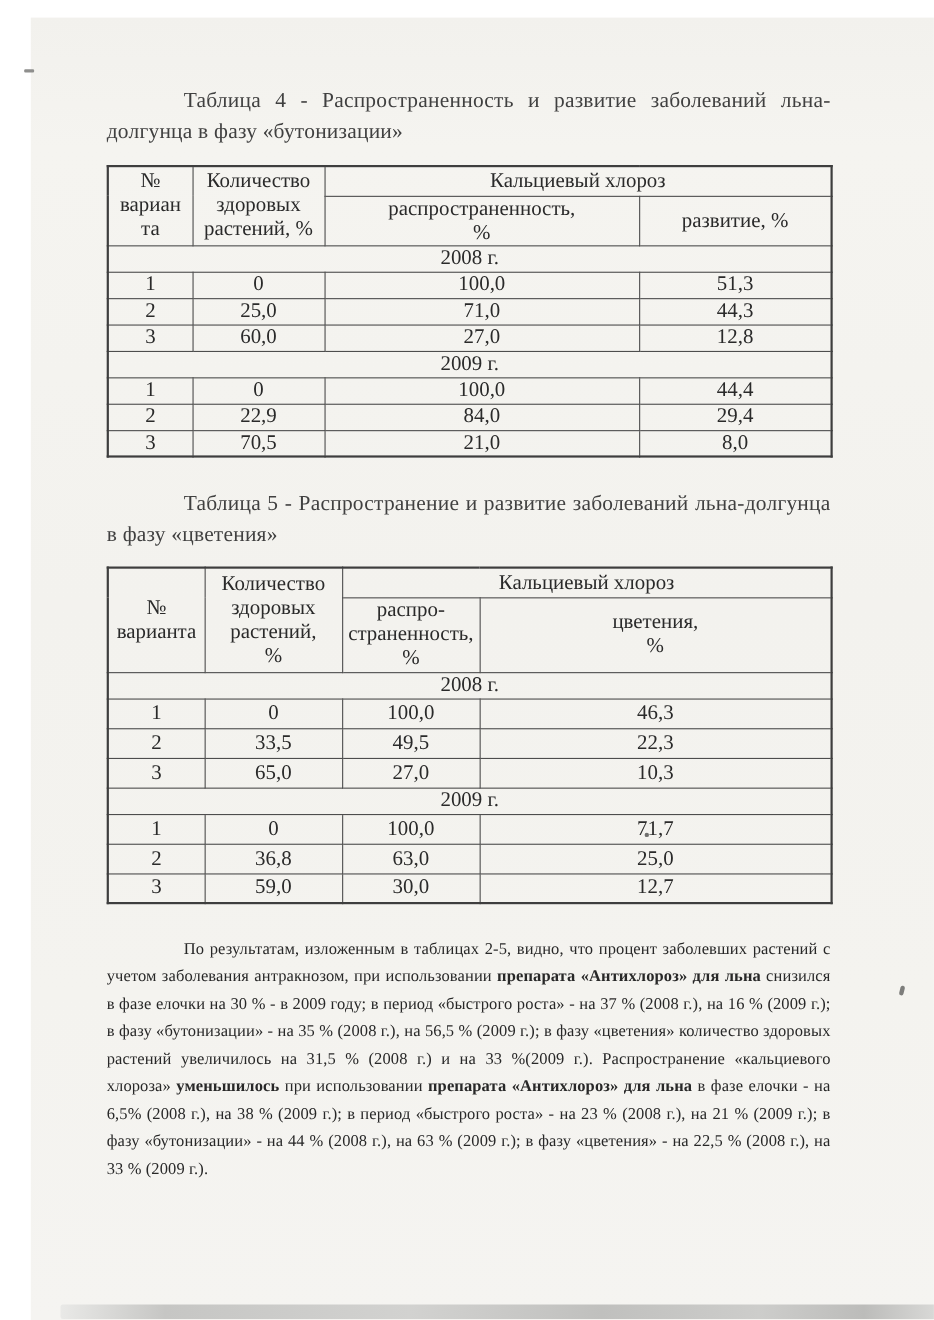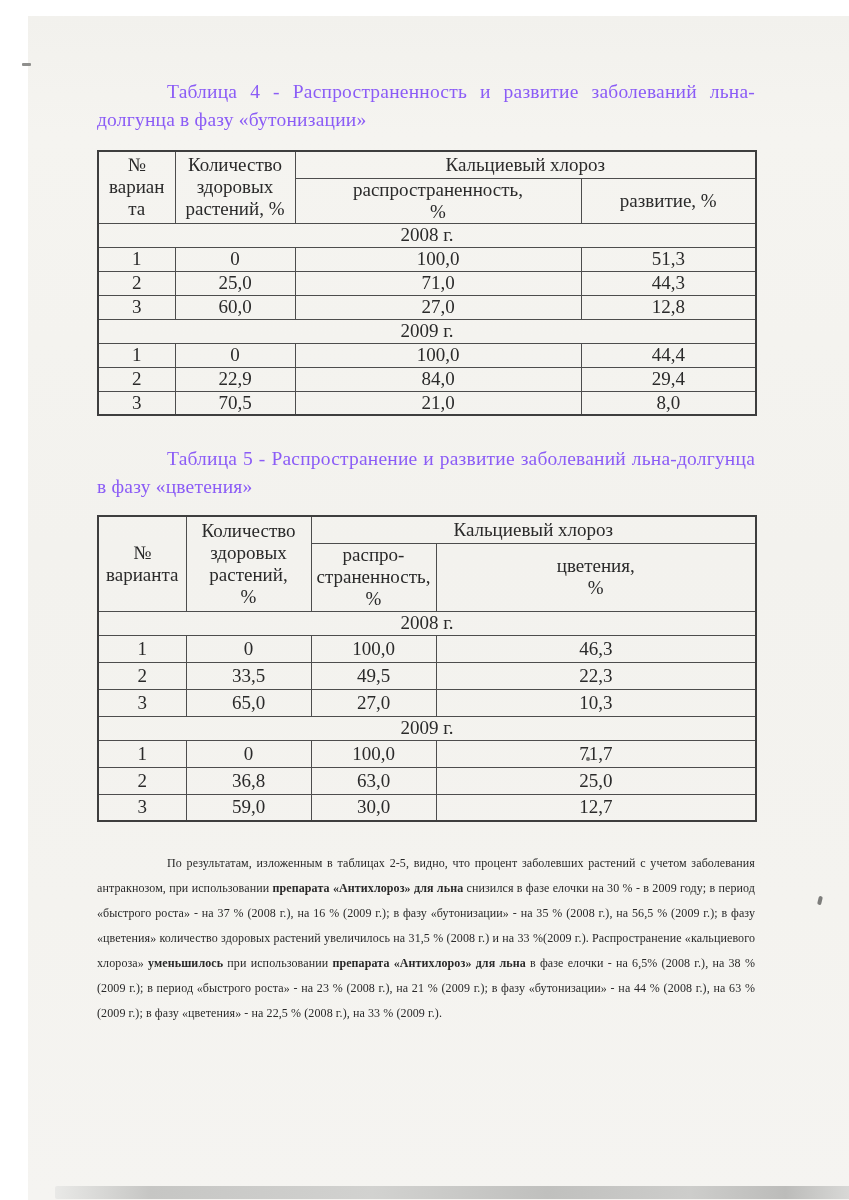--- a/index.html
+++ b/index.html
@@ -17,28 +17,28 @@
   .speck1{position:absolute;left:818px;top:896px;width:4px;height:9px;background:#7d7d7b;border-radius:2px;transform:rotate(14deg);}
   .speck2{position:absolute;left:586px;top:757px;width:4px;height:4px;background:#6f6f6d;border-radius:50%;}
   .edge-shadow{
     position:absolute;left:55px;top:1186px;right:0;height:13px;
     background:linear-gradient(to right,#e9e9e7 0%,#c6c6c4 12%,#d2d2d0 40%,#c0c0be 62%,#cdcdcb 80%,#bcbcba 92%,#d8d8d6 100%);
     border-radius:2px 0 0 2px;
   }
   
   .caption{
     position:absolute;left:97px;width:658px;margin:0;
-    font-size:19.5px;line-height:28px;color:#8b5cf6;
+    font-size:19.5px;line-height:28px;color:#404040;
     text-align:justify;text-indent:70px;letter-spacing:0.2px;
   }
   #cap4{top:78px;}
   #cap5{top:445px;}
   #para{
     position:absolute;left:97px;top:851px;width:658px;margin:0;
-    font-size:12px;line-height:25px;color:#282828;
+    font-size:15px;line-height:25px;color:#282828;
     text-align:justify;text-indent:70px;letter-spacing:0.1px;
   }
   #para .b{font-weight:bold;}
   
   table{
     position:absolute;left:97px;width:658px;
     border-collapse:collapse;table-layout:fixed;
     border:2px solid #3e3e3e;
   }
   #t4{top:150px;}

